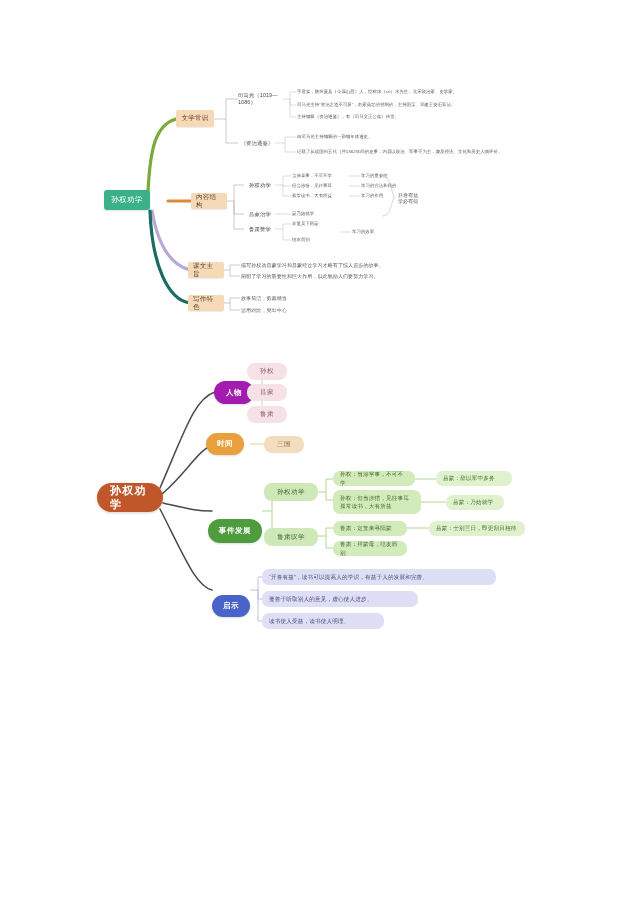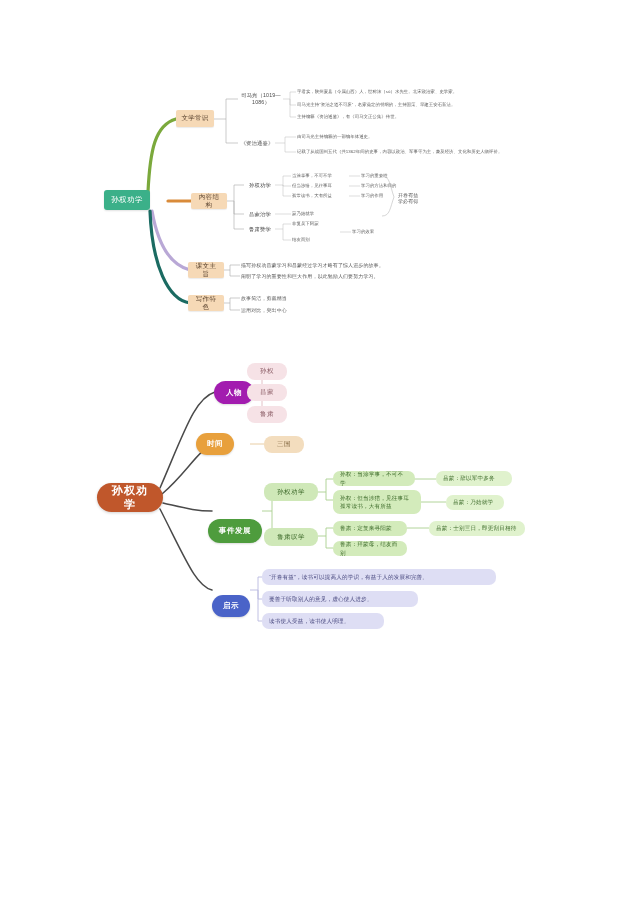--- a/index.html
+++ b/index.html
@@ -13,21 +13,20 @@
     position: relative;
     width: 640px; height: 905px;
     background: #fff;
   }
   svg.links { position: absolute; left: 0; top: 0; width: 640px; height: 905px; pointer-events: none; }
 
   
   .node {
     position: absolute;
     display: flex; align-items: center; justify-content: center;
-    text-align: center;
     white-space: pre-line;
     line-height: 1.25;
   }
 
   
   .t-root {
     background: #3bb089; color: #ffffff;
     border-radius: 3px;
     font-size: 7.5px; letter-spacing: .4px;
     padding: 4px 6px;
@@ -213,21 +212,21 @@
   <div class="node t-note" style="left:241px; top:293px; width:200px; height:10px;">故事简洁，剪裁精当</div>
   <div class="node t-note" style="left:241px; top:305px; width:200px; height:10px;">运用对比，突出中心</div>
 
   <div class="node b-root" style="left:97px; top:483px; width:66px; height:29px;">孙权劝学</div>
 
   <div class="node b-cat red" style="left:214px; top:381px; width:40px; height:23px;">人物</div>
   <div class="node b-leaf pink" style="left:247px; top:363px; width:40px; height:17px;">孙权</div>
   <div class="node b-leaf pink" style="left:247px; top:384px; width:40px; height:17px;">吕蒙</div>
   <div class="node b-leaf pink" style="left:247px; top:406px; width:40px; height:17px;">鲁肃</div>
 
-  <div class="node b-cat orange" style="left:196px; top:433px; width:38px; height:22px;">时间</div>
+  <div class="node b-cat orange" style="left:206px; top:433px; width:38px; height:22px;">时间</div>
   <div class="node b-leaf tan" style="left:264px; top:436px; width:40px; height:17px;">三国</div>
 
   <div class="node b-cat green" style="left:208px; top:519px; width:54px; height:24px;">事件发展</div>
 
   <div class="node b-leaf green" style="left:264px; top:483px; width:54px; height:18px;">孙权劝学</div>
   <div class="node b-leaf green" style="left:264px; top:528px; width:54px; height:18px;">鲁肃叹学</div>
 
   <div class="node b-text green" style="left:333px; top:471px; width:82px; height:15px;">孙权：当涂掌事，不可不学</div>
   <div class="node b-text green" style="left:333px; top:490px; width:88px; height:24px;">孙权：但当涉猎，见往事耳
 孤常读书，大有所益</div>

